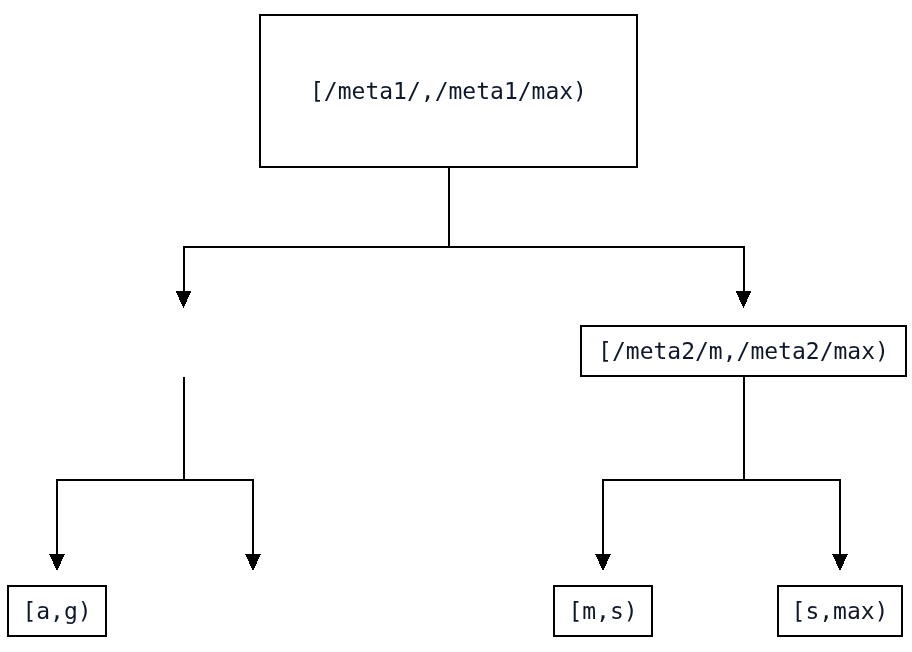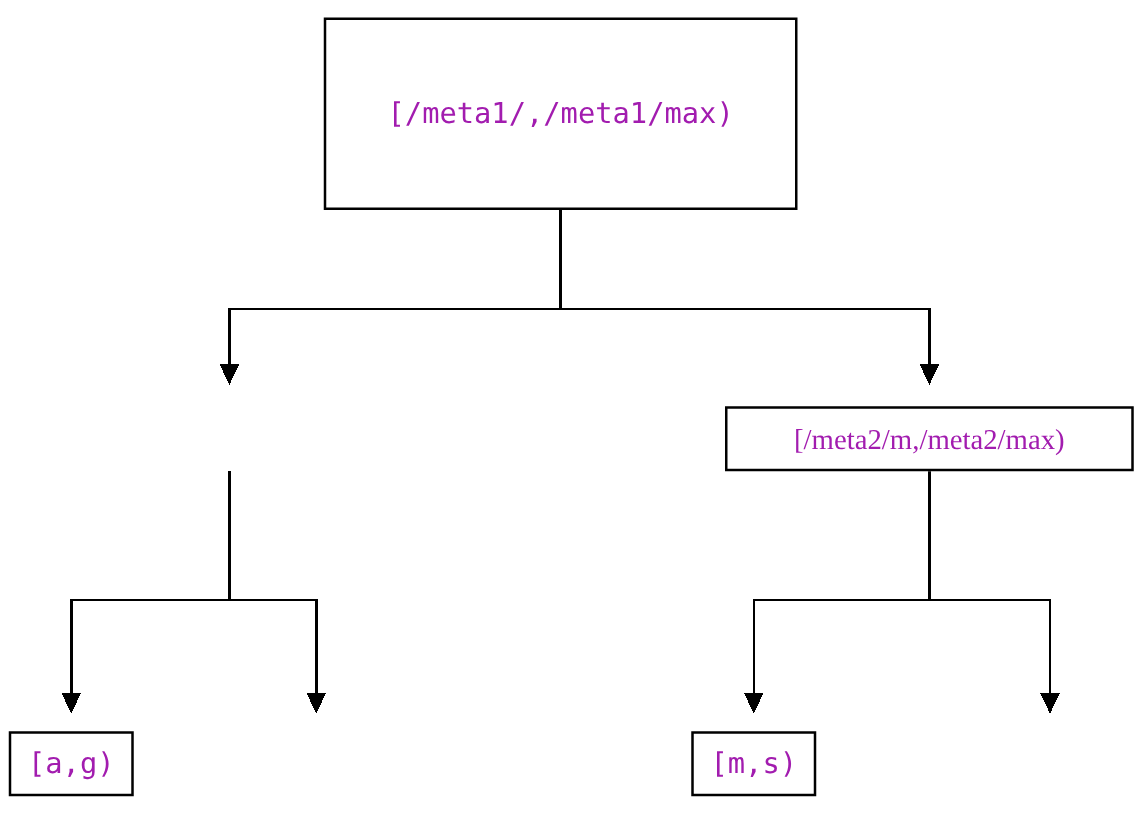--- a/index.html
+++ b/index.html
@@ -28,31 +28,31 @@
   }
   .connectors polygon {
     fill: #000000;
     stroke: none;
   }
   .node {
     position: absolute;
     box-sizing: border-box;
     border: 2px solid #000000;
     background: #ffffff;
-    color: #a21caf;
+    color: #0f172a;
     display: flex;
     align-items: center;
     justify-content: center;
     font-size: 23px;
     line-height: 1;
     white-space: pre;
   }
   .node-root      { left: 259px; top: 14px;  width: 379px; height: 154px; }
   .node-l2-left   { left: 22px;  top: 325px; width: 323px; height: 52px; }
-  .node-l2-right  { left: 580px; top: 325px; width: 327px; height: 52px; font-family: Liberation Serif, serif; }
+  .node-l2-right  { left: 580px; top: 325px; width: 327px; height: 52px; }
   .node-leaf-ag   { left: 7px;   top: 585px; width: 100px; height: 52px; }
   .node-leaf-gm   { left: 203px; top: 585px; width: 100px; height: 52px; }
   .node-leaf-ms   { left: 553px; top: 585px; width: 100px; height: 52px; }
   .node-leaf-smax { left: 777px; top: 585px; width: 126px; height: 52px; }
 </style>
 </head>
 <body>
 
 <div class="canvas">
 
@@ -89,14 +89,15 @@
   <div class="node node-root">[/meta1/,/meta1/max)</div>
 
 
   <div class="node node-l2-right">[/meta2/m,/meta2/max)</div>
 
   <div class="node node-leaf-ag">[a,g)</div>
 
 
   <div class="node node-leaf-ms">[m,s)</div>
 
+  <div class="node node-leaf-smax">[s,max)</div>
 
 </div>
 
 </body></html>

